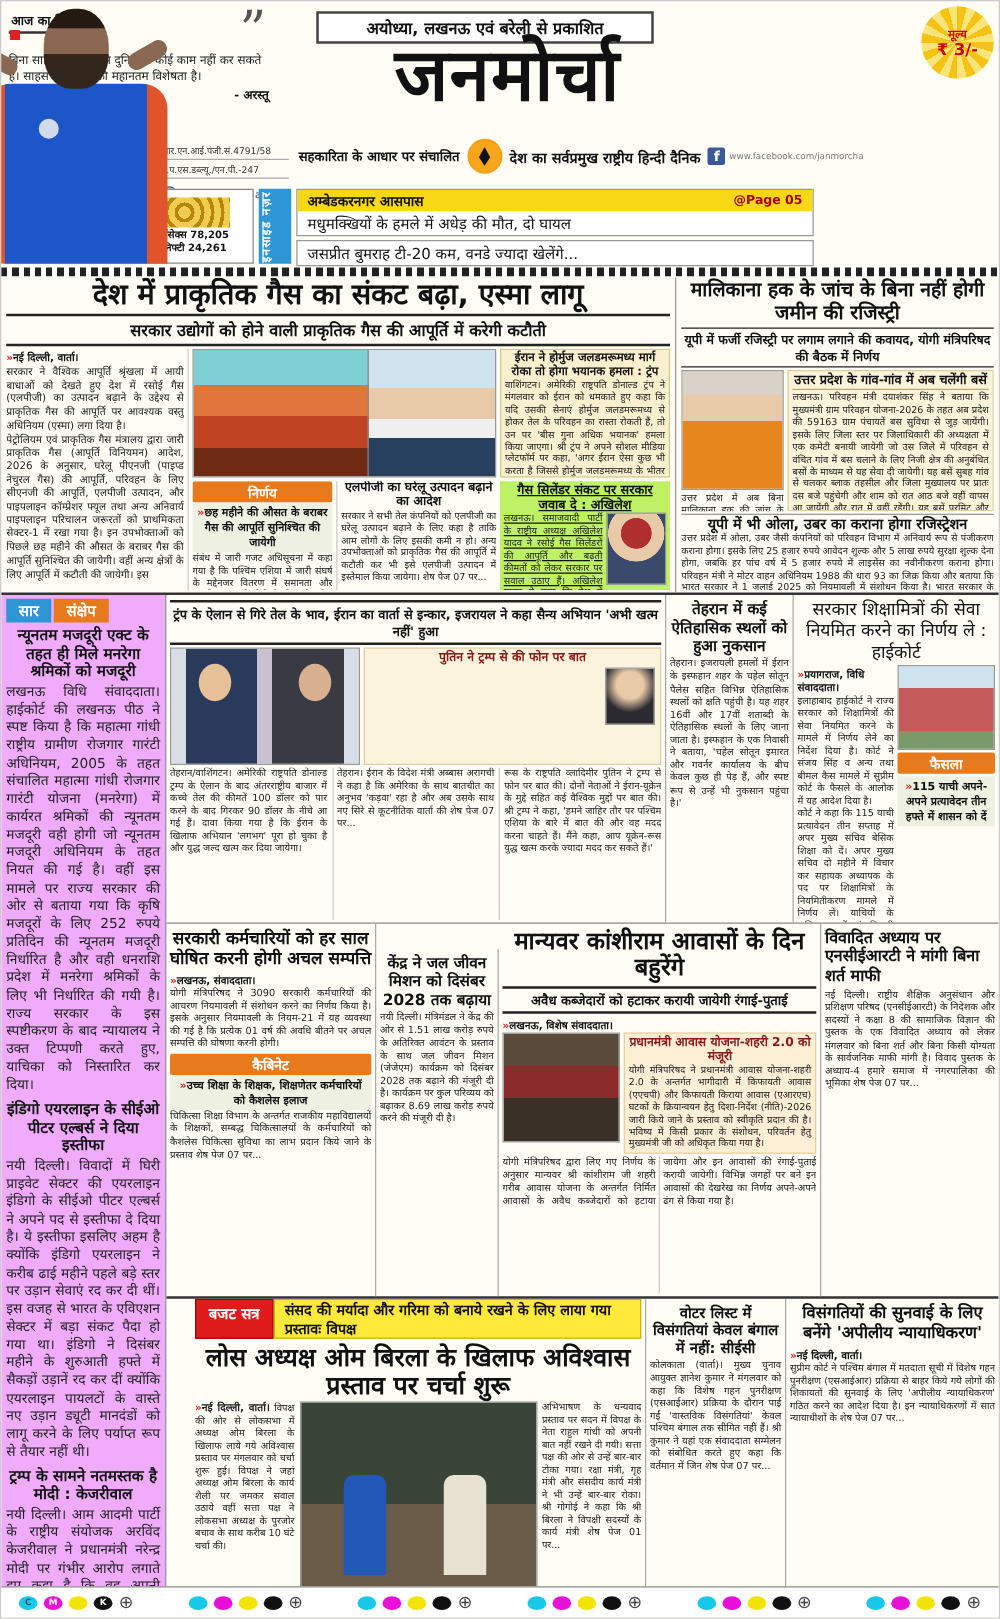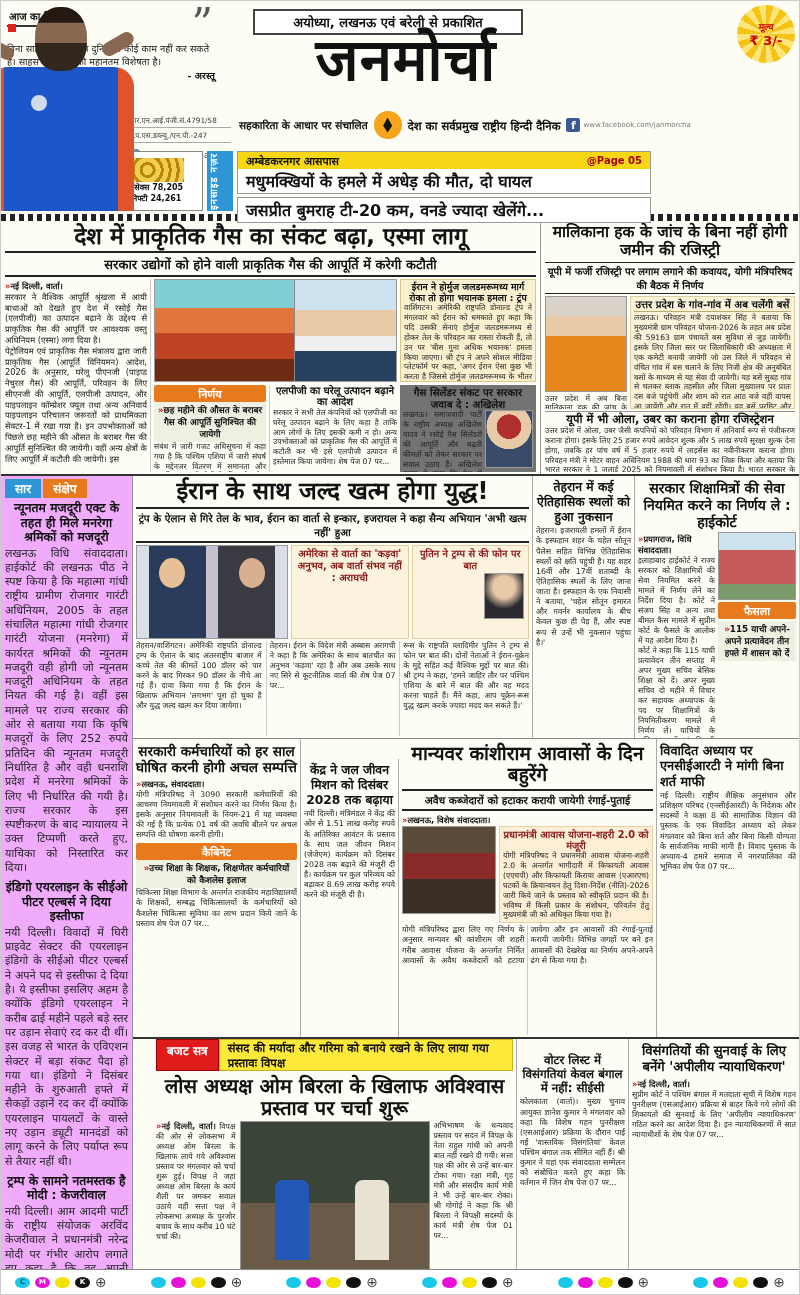--- a/index.html
+++ b/index.html
@@ -48,21 +48,21 @@
   .mi + .mi{border-left:1px solid #ccc;}
   .thumb{width:56px;height:24px;}
   .thumb.gold{background:linear-gradient(45deg,#7a5a12,#e8c34a 38%,#f8e79a 60%,#c89a2a);}
   .thumb.coins{background:repeating-radial-gradient(circle at 35% 50%,#f0cc50 0 5px,#b8860b 5px 8px);}
   .mv{font-size:8px;font-weight:bold;line-height:1.25;white-space:nowrap;}
   .inside{flex:0 0 26px;background:#2f96d5;color:#fff;writing-mode:vertical-rl;transform:rotate(180deg);font-weight:bold;font-size:9.5px;text-align:center;letter-spacing:1px;}
   .tease-stack{flex:1;display:flex;flex-direction:column;gap:3px;margin-right:148px;}
   .tease{flex:1;border:1px solid #999;display:flex;flex-direction:column;background:#fff;}
   .t-head{background:#f8d816;display:flex;justify-content:space-between;align-items:center;padding:1px 8px;font-weight:bold;font-size:11px;}
   .t-page{font-size:10px;color:#a00;}
-  .t-body{font-size:16px;font-weight:bold;padding:1px 8px;}
+  .t-body{font-size:12px;font-weight:normal;padding:1px 8px;}
 
   .film{height:7px;background:repeating-linear-gradient(90deg,#222 0 5px,#fff 5px 9px);margin:1px 0;}
 
   
   .byline{font-weight:bold;font-size:8.3px;margin:1px 0;}
   .byline::before{content:"\00BB ";color:#c22;font-weight:900;}
   .deck{border-top:2px solid #222;border-bottom:2px solid #222;font-size:13px;font-weight:bold;text-align:center;padding:2px 0;margin:2px 0;}
   .bhead{font-weight:bold;text-align:center;line-height:1.15;}
   .olabel{background:#e87a1e;color:#fff;text-align:center;font-weight:bold;font-size:11px;padding:1px 0;border-radius:2px;}
   .obullet{font-size:8.8px;font-weight:bold;text-align:center;padding:2px;background:#eef0e2;}
@@ -79,21 +79,21 @@
   .g-photo{grid-column:2/4;background:linear-gradient(180deg,#7fd0d4 0 28%,#e0763c 28% 52%,#c04424 52% 78%,#6e2a12 78%);}
   .modi-inset{position:absolute;right:0;top:0;width:42%;height:100%;background:linear-gradient(180deg,#cfe3ef 0 30%,#e8c9a8 30% 55%,#efefef 55% 70%,#27405f 70%);border-left:1px solid #888;}
   .g-hormuz{grid-column:4;grid-row:1;background:#faf0cf;border:1px solid #d8c88a;padding:2px 3px;overflow:hidden;}
   .g-hormuz .bhead{font-size:9.3px;}
   .g-hormuz p{font-size:7.6px;}
   .g-nirnay{grid-column:2;grid-row:2;overflow:hidden;}
   .g-nirnay p{font-size:7.6px;}
   .g-lpg{grid-column:3;grid-row:2;overflow:hidden;border-left:1px solid #ccc;padding-left:3px;}
   .g-lpg .bhead{font-size:10px;}
   .g-lpg p{font-size:7.6px;}
-  .g-akhilesh{grid-column:4;grid-row:2;background:#737373;padding:2px 3px;overflow:hidden;}
+  .g-akhilesh{grid-column:4;grid-row:2;background:#bef264;padding:2px 3px;overflow:hidden;text-decoration:underline;}
   .g-akhilesh .bhead{font-size:10.2px;}
   .ak-row{display:flex;gap:3px;}
   .ak-row p{font-size:7.6px;flex:1;}
   .ak-photo{flex:0 0 46px;height:56px;background:radial-gradient(circle at 50% 28%,#b03030 0 26%,#e8c9a8 27% 48%,#3a4a6a 49%);}
 
   .registry{flex:1;padding:2px 4px;display:flex;flex-direction:column;overflow:hidden;}
   .registry h2{font-size:15.5px;margin:0;text-align:center;font-weight:900;line-height:1.15;}
   .deck2{border-top:1.5px solid #222;border-bottom:1.5px solid #222;font-size:10px;font-weight:bold;text-align:center;padding:1px 0;margin:2px 0;}
   .reg-grid{display:flex;gap:3px;flex:1;overflow:hidden;}
   .reg-left{flex:0 0 82px;display:flex;flex-direction:column;gap:2px;}
@@ -129,21 +129,21 @@
   .cbox-head{color:#8a1a1a;font-weight:bold;font-size:9.8px;text-align:center;line-height:1.2;}
   .putin-photo{float:right;width:38px;height:44px;margin:1px;background:radial-gradient(circle at 50% 30%,#e8c9a8 0 30%,#2a2a30 60%);}
   .war-cols{flex:1;display:flex;gap:4px;margin-top:2px;overflow:hidden;}
   .war-cols p{flex:1;font-size:7.7px;border-left:1px solid #ccc;padding-left:3px;}
   .war-cols p:first-child{border-left:none;padding-left:0;}
 
   .tehran{flex:0 0 102px;padding:2px 3px;border-right:1px solid #aaa;overflow:hidden;box-sizing:border-box;}
   .tehran h3{font-size:12.3px;text-align:center;margin:2px 0;line-height:1.2;font-weight:900;}
   .tehran p{font-size:7.8px;}
   .shiksha{flex:1;padding:2px 3px;overflow:hidden;}
-  .shiksha h3{font-size:14px;text-align:center;margin:2px 0;line-height:1.2;font-weight:700;}
+  .shiksha h3{font-size:14px;text-align:center;margin:2px 0;line-height:1.2;font-weight:400;}
   .sh-row{display:flex;gap:3px;}
   .sh-row p{flex:1;font-size:7.7px;}
   .sh-right{flex:0 0 78px;display:flex;flex-direction:column;gap:2px;}
   .hc-photo{height:66px;background:linear-gradient(180deg,#cfe3ef 0 26%,#c45a5a 26% 78%,#7a9a6a 78%);}
 
   .mid-band{display:flex;height:298px;border-bottom:2px solid #333;}
   .property{flex:0 0 168px;border-right:1px solid #aaa;padding:2px 3px;overflow:hidden;box-sizing:border-box;}
   .property h3{font-size:13.6px;text-align:center;margin:2px 0;line-height:1.2;font-weight:900;}
   .property p{font-size:7.8px;}
   .jal{flex:0 0 98px;border-right:1px solid #aaa;padding:2px 3px;overflow:hidden;box-sizing:border-box;margin-top:20px;}
@@ -167,21 +167,21 @@
   .b-striprow{display:flex;margin-bottom:2px;}
   .b-label{background:#e01b1b;color:#fff;font-weight:bold;font-size:12px;padding:2px 10px;border:1px solid #900;white-space:nowrap;}
   .b-strip{flex:1;background:#ffe93a;font-weight:bold;font-size:11.5px;display:flex;align-items:center;padding:0 8px;border:1px solid #c9b020;}
   .budget h2{font-size:20px;text-align:center;margin:2px 0;font-weight:900;line-height:1.1;}
   .b-cols{flex:1;display:flex;gap:4px;overflow:hidden;}
   .b-cols p{flex:1;font-size:7.7px;}
   .parl{flex:0 0 188px;height:148px;background:linear-gradient(180deg,#3a4438 0 55%,#6a5a48 55%);}
   .parl::before,.parl::after{content:"";position:absolute;bottom:10px;width:34px;height:80px;border-radius:8px 8px 0 0;}
   .parl::before{left:34px;background:#2458b8;}
   .parl::after{right:40px;background:#e8e2d2;}
-  .voter{flex:0 0 112px;border-right:1px solid #aaa;padding:12px 3px;overflow:hidden;box-sizing:border-box;}
+  .voter{flex:0 0 112px;border-right:1px solid #aaa;padding:2px 3px;overflow:hidden;box-sizing:border-box;}
   .voter h3{font-size:11.8px;text-align:center;margin:2px 0;line-height:1.2;font-weight:900;}
   .voter p{font-size:7.8px;}
   .tribunal{flex:0 0 170px;padding:2px 3px;overflow:hidden;box-sizing:border-box;}
   .tribunal h3{font-size:13.2px;text-align:center;margin:2px 0;line-height:1.2;font-weight:900;}
   .t-row{display:flex;gap:3px;}
   .t-row p{flex:1;font-size:7.7px;}
   .t-right{flex:0 0 80px;display:flex;flex-direction:column;gap:2px;}
   .sc-photo{height:88px;background:linear-gradient(180deg,#bcd8e8 0 30%,#d8a8b8 30% 75%,#9a7888 75%);}
   .sir-text{font-size:8.2px;font-weight:bold;text-align:center;background:#fbf3dd;padding:1px;}
 
@@ -352,27 +352,23 @@
       <div class="sb-item">
         <h4>ट्रम्प के सामने नतमस्तक है मोदी : केजरीवाल</h4>
         <p>नयी दिल्ली। आम आदमी पार्टी के राष्ट्रीय संयोजक अरविंद केजरीवाल ने प्रधानमंत्री नरेन्द्र मोदी पर गंभीर आरोप लगाते हुए कहा है कि वह अपनी किसी मजबूरी के कारण अमेरिका के राष्ट्रपति डोनाल्ड ट्रम्प के सामने नतमस्तक हैं और देश उसकी सजा भुगत रहा है। केजरीवाल ने सोशल मीडिया एक्स पर मंगलवार को कहा, 'देश भर में, शैक्षणिक संस्थानों और अस्पतालों को छोड़कर बाकी सभी व्यावसायिक संस्थानों को एलपीजी गैस की सप्लाई बंद कर दी गई है। केवल घरेलू उपयोग के लिए गैस दी जाएगी। आने वाले दिनों में गैस और तेल की स्थिति और खराब होने के आसार हैं।'</p>
       </div>
     </aside>
 
     <div class="main">
 
       <div class="war-band">
         <article class="war">
-          <h2>ईरान के साथ जल्द खत्म होगा युद्ध!</h2>
           <div class="deck">ट्रंप के ऐलान से गिरे तेल के भाव, ईरान का वार्ता से इन्कार, इजरायल ने कहा सैन्य अभियान 'अभी खत्म नहीं' हुआ</div>
           <div class="war-grid">
             <div class="trumps photo"></div>
-            <div class="cbox">
-              <div class="cbox-head">अमेरिका से वार्ता का 'कड़वा' अनुभव, अब वार्ता संभव नहीं : अराघची</div>
-            </div>
             <div class="cbox">
               <div class="cbox-head">पुतिन ने ट्रम्प से की फोन पर बात</div>
               <div class="putin-photo photo"></div>
             </div>
           </div>
           <div class="war-cols">
             <p>तेहरान/वाशिंगटन। अमेरिकी राष्ट्रपति डोनाल्ड ट्रम्प के ऐलान के बाद अंतरराष्ट्रीय बाजार में कच्चे तेल की कीमतें 100 डॉलर को पार करने के बाद गिरकर 90 डॉलर के नीचे आ गई हैं। दावा किया गया है कि ईरान के खिलाफ अभियान 'लगभग' पूरा हो चुका है और युद्ध जल्द खत्म कर दिया जायेगा।</p>
             <p>तेहरान। ईरान के विदेश मंत्री अब्बास अरागची ने कहा है कि अमेरिका के साथ बातचीत का अनुभव 'कड़वा' रहा है और अब उसके साथ नए सिरे से कूटनीतिक वार्ता की शेष पेज 07 पर...</p>
             <p>रूस के राष्ट्रपति व्लादिमीर पुतिन ने ट्रम्प से फोन पर बात की। दोनों नेताओं ने ईरान-यूक्रेन के मुद्दे सहित कई वैश्विक मुद्दों पर बात की। श्री ट्रम्प ने कहा, 'हमने जाहिर तौर पर पश्चिम एशिया के बारे में बात की और वह मदद करना चाहते हैं। मैंने कहा, आप यूक्रेन-रूस युद्ध खत्म करके ज्यादा मदद कर सकते हैं।'</p>
           </div>

